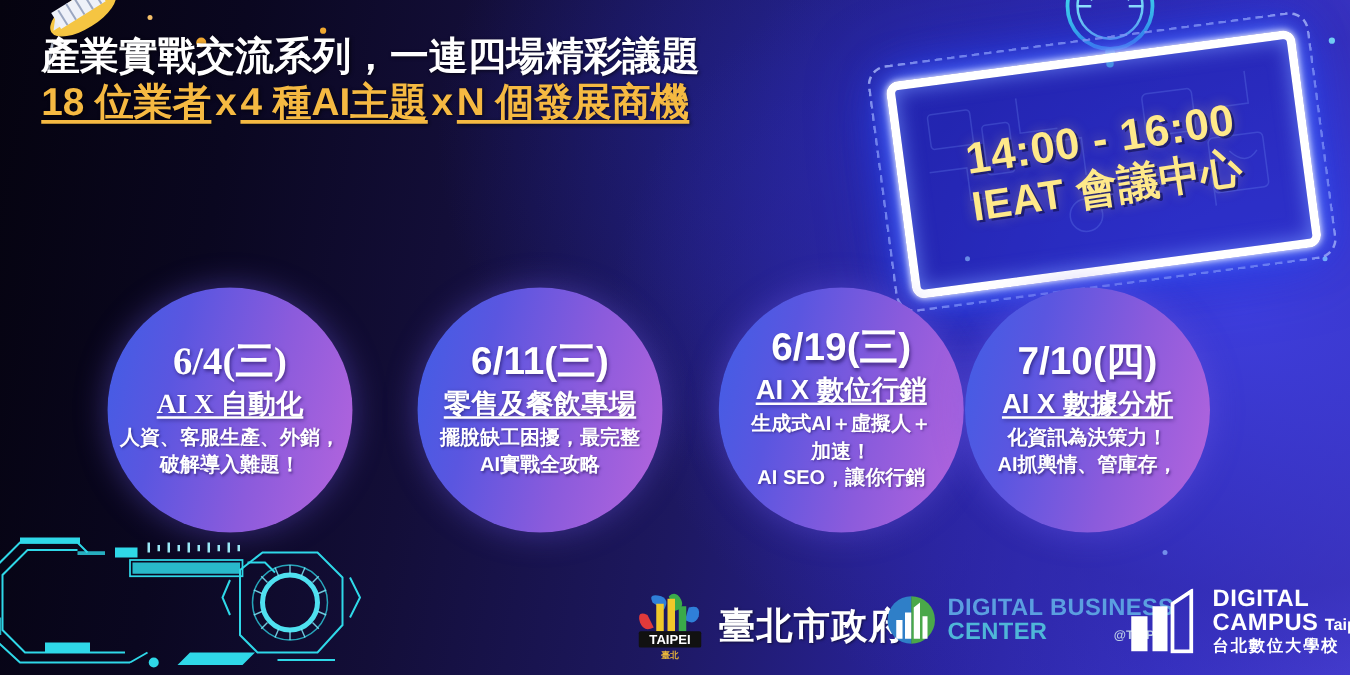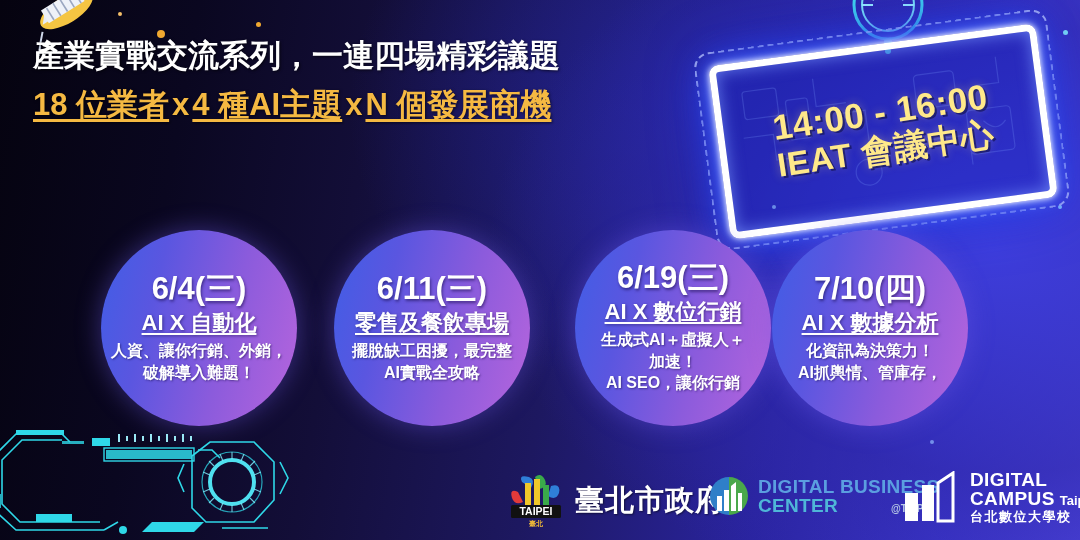--- a/index.html
+++ b/index.html
@@ -59,40 +59,40 @@
   .nplace { font-size:33px; line-height:1.1; margin-top:-1px; }
 
   
   #headline { position:absolute; left:33px; top:26px; width:690px; }
   #title-main {
     font-size:60px; line-height:1.02; font-weight:bold; color:#2ef0fb;
     letter-spacing:-1px; white-space:nowrap;
     text-shadow:0 0 4px rgba(46,240,251,.55), 0 0 18px rgba(30,200,255,.35);
   }
   #title-sub {
-    margin-top:12px; font-size:31px; line-height:1.15; font-weight:bold; color:#ffffff;
+    margin-top:1px; font-size:31px; line-height:1.15; font-weight:bold; color:#ffffff;
     white-space:nowrap; text-shadow:1px 1px 3px rgba(0,0,0,.65);
   }
   #title-gold {
-    margin-top:12px; font-size:31px; line-height:1.2; font-weight:bold; color:#f5b942;
+    margin-top:0; font-size:31px; line-height:1.2; font-weight:bold; color:#f5b942;
     white-space:nowrap; text-shadow:1px 1px 3px rgba(0,0,0,.6);
   }
   #title-gold .u { text-decoration:underline; text-underline-offset:4px; text-decoration-thickness:3px; }
   #title-gold .x { text-decoration:none; padding:0 3px; }
 
   
   #bubbles { position:absolute; left:0; top:230px; width:1080px; height:200px; }
   .bubble {
     position:absolute; width:196px; height:196px; border-radius:50%;
     background:linear-gradient(105deg,#3f5ee6 0%,#5a56e0 28%,#8b5bdc 62%,#b765dd 100%);
     box-shadow:0 0 26px rgba(110,90,230,.45);
     display:flex; flex-direction:column; align-items:center; justify-content:center;
     text-align:center; padding:0 8px;
   }
-  .bubble:nth-child(1){ left:101px; }
+  .bubble:nth-child(1){ left:86px;font-family:Liberation Serif, serif; }
   .bubble:nth-child(2){ left:334px; }
   .bubble:nth-child(3){ left:575px; }
   .bubble:nth-child(4){ left:772px; }
 
   .b-date {
     font-size:31px; font-weight:bold; color:#fff; line-height:1.06;
     text-shadow:1px 2px 3px rgba(20,10,70,.55); white-space:nowrap;
   }
   .b-topic {
     margin-top:4px; font-size:22px; font-weight:bold; color:#fff; line-height:1.15;
@@ -204,21 +204,21 @@
     <div id="title-gold">
       <span class="u">18 位業者</span><span class="x">x</span><span class="u">4 種AI主題</span><span class="x">x</span><span class="u">N 個發展商機</span>
     </div>
   </div>
 
   <div id="bubbles">
     <div class="bubble">
       <div class="b-date">6/4(三)</div>
       <div class="b-topic">AI X 自動化</div>
       <div class="b-desc">
-        <div>人資、讓你行銷、外銷，</div>
+        <div>人資、客服生產、外銷，</div>
         <div>破解導入難題！</div>
       </div>
     </div>
     <div class="bubble">
       <div class="b-date">6/11(三)</div>
       <div class="b-topic">零售及餐飲專場</div>
       <div class="b-desc">
         <div>擺脫缺工困擾，最完整</div>
         <div>AI實戰全攻略</div>
       </div>

